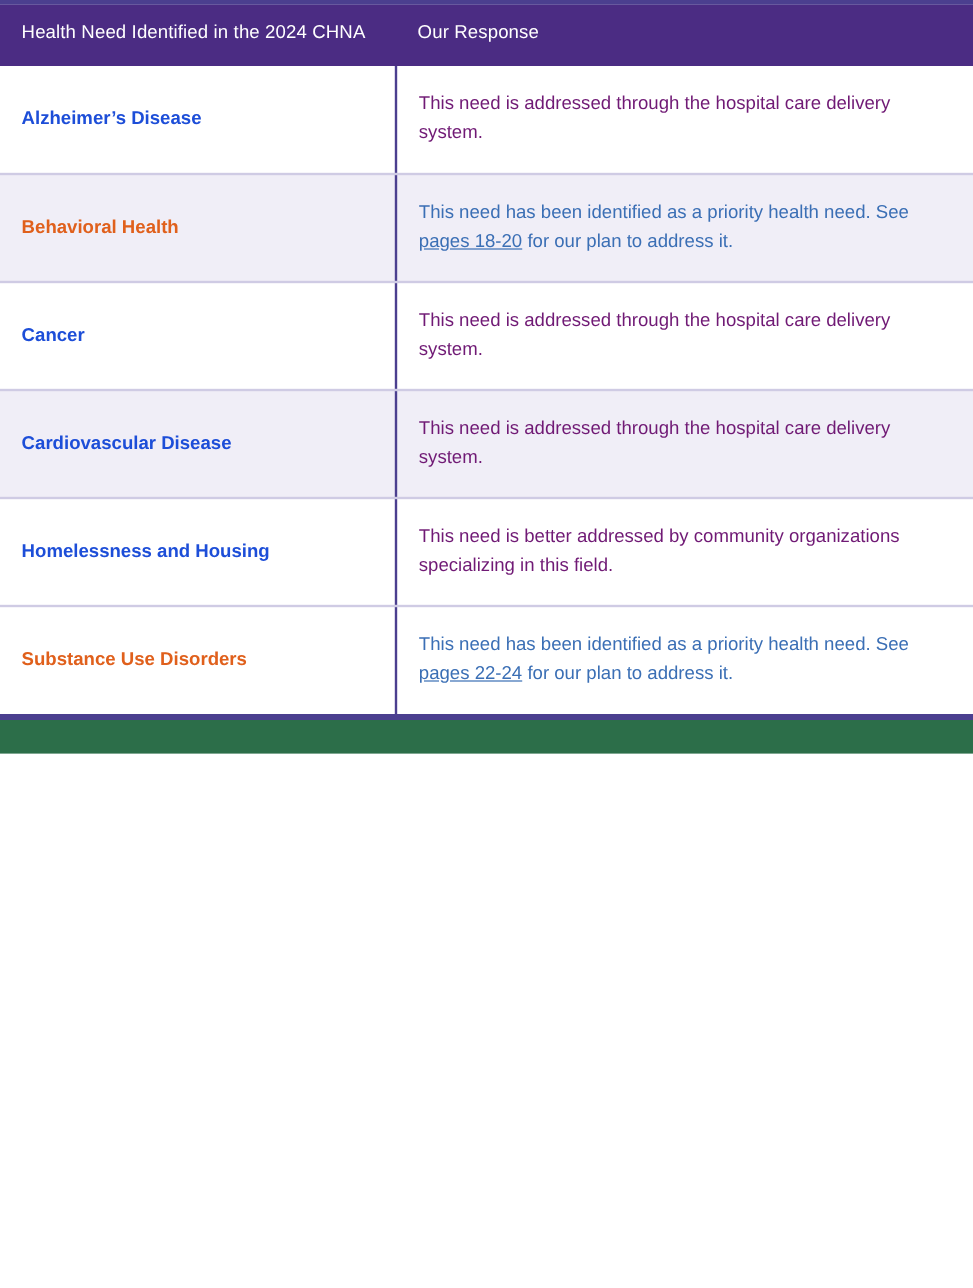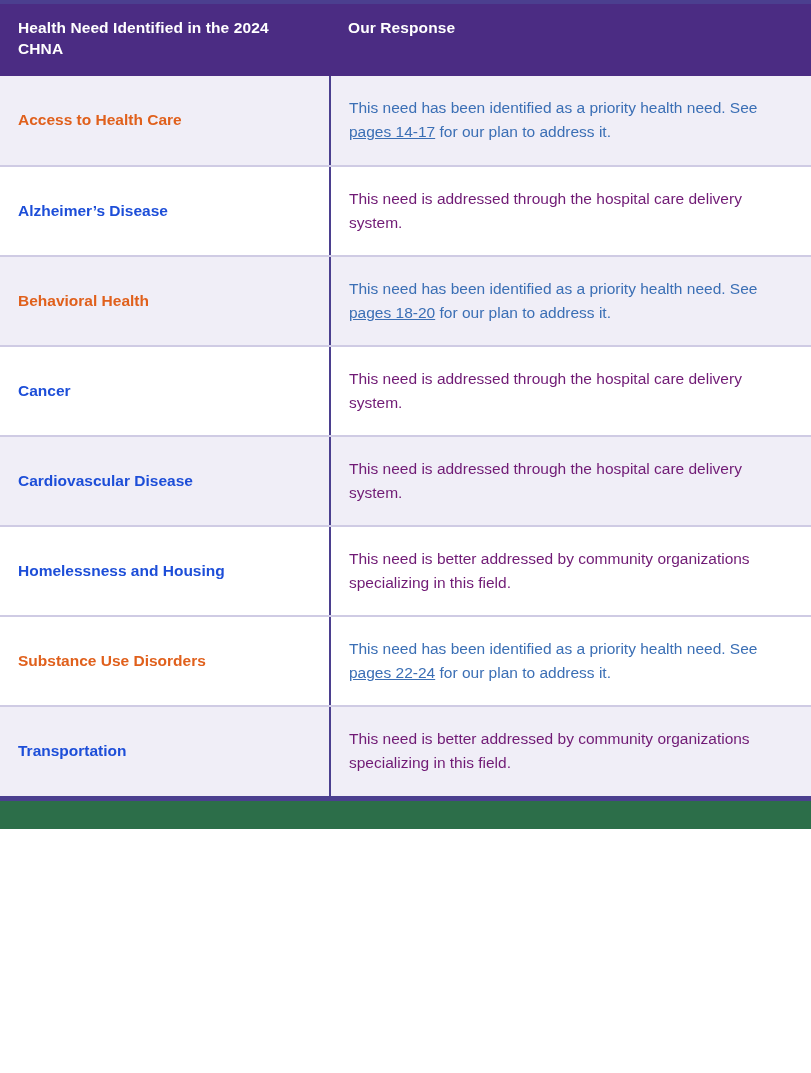--- a/index.html
+++ b/index.html
@@ -32,21 +32,21 @@
   }
   table.chna-table col.col-need { width: 330px; }
   table.chna-table col.col-response { width: 481px; }
 
   thead th {
     background: #4b2c83;
     color: #ffffff;
     text-align: left;
     vertical-align: top;
     font-size: 15.5px;
-    font-weight: bold;
+    font-weight: normal;
     letter-spacing: 0.1px;
     line-height: 1.35;
     padding: 14px 18px 16px 18px;
     box-sizing: border-box;
   }
   thead th.need-head {
     width: 330px;
   }
   thead th.resp-head {
     width: 481px;
@@ -118,24 +118,20 @@
       <col class="col-need">
       <col class="col-response">
     </colgroup>
     <thead>
       <tr>
         <th class="need-head">Health Need Identified in the 2024 CHNA</th>
         <th class="resp-head">Our Response</th>
       </tr>
     </thead>
     <tbody id="table-body">
-        <tr class="shaded">
-          <td class="need-cell priority">Access to Health Care</td>
-          <td class="resp-cell priority"><span>This need has been identified as a priority health need. See </span><a class="page-link" href="#">pages 14-17</a><span> for our plan to address it.</span></td>
-        </tr>
         <tr class="plain">
           <td class="need-cell">Alzheimer’s Disease</td>
           <td class="resp-cell"><span>This need is addressed through the hospital care delivery system.</span></td>
         </tr>
         <tr class="shaded">
           <td class="need-cell priority">Behavioral Health</td>
           <td class="resp-cell priority"><span>This need has been identified as a priority health need. See </span><a class="page-link" href="#">pages 18-20</a><span> for our plan to address it.</span></td>
         </tr>
         <tr class="plain">
           <td class="need-cell">Cancer</td>
@@ -146,23 +142,19 @@
           <td class="resp-cell"><span>This need is addressed through the hospital care delivery system.</span></td>
         </tr>
         <tr class="plain">
           <td class="need-cell">Homelessness and Housing</td>
           <td class="resp-cell"><span>This need is better addressed by community organizations specializing in this field.</span></td>
         </tr>
         <tr class="plain">
           <td class="need-cell priority">Substance Use Disorders</td>
           <td class="resp-cell priority"><span>This need has been identified as a priority health need. See </span><a class="page-link" href="#">pages 22-24</a><span> for our plan to address it.</span></td>
         </tr>
-        <tr class="shaded">
-          <td class="need-cell">Transportation</td>
-          <td class="resp-cell"><span>This need is better addressed by community organizations specializing in this field.</span></td>
-        </tr>
       </tbody>
   </table>
 
   <div class="bottom-rule"></div>
   <div class="footer-band"></div>
 
 </div>
 
 </body></html>

